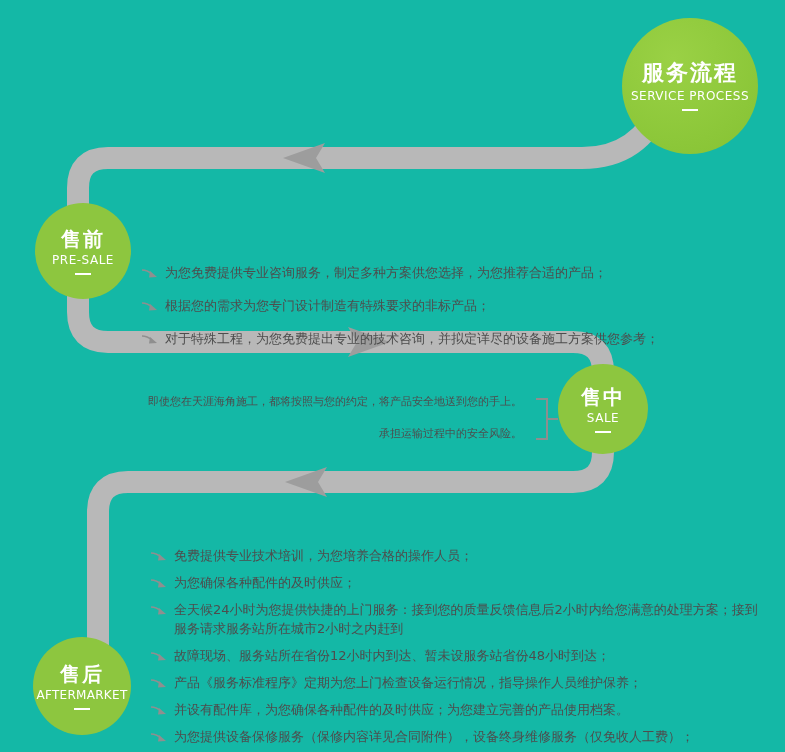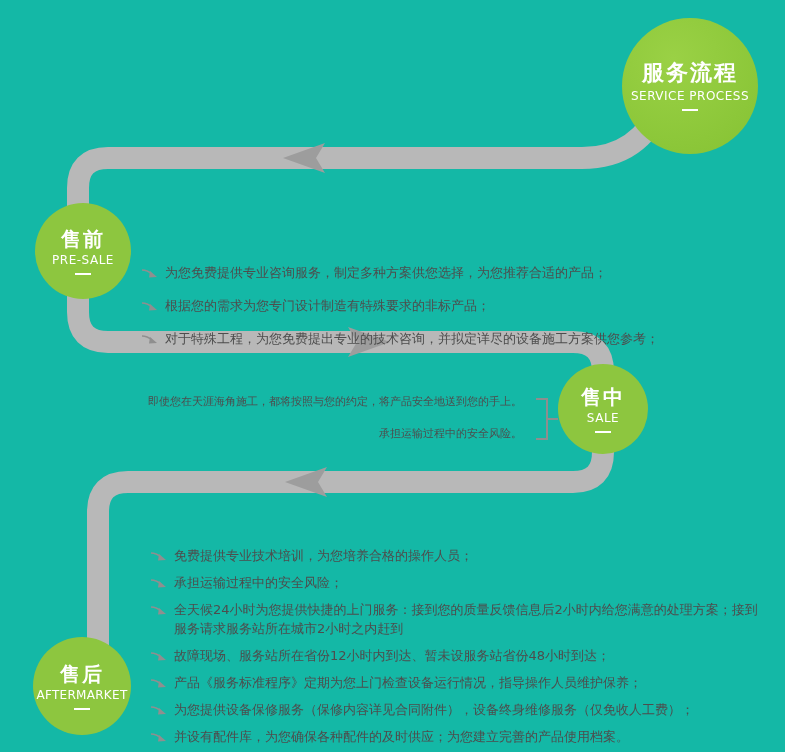--- a/index.html
+++ b/index.html
@@ -114,21 +114,21 @@
           <path d="M1 3 C 5 3 8 4.5 11 7" stroke="#8f8f8f" stroke-width="1.4" fill="none"></path>
           <polygon points="9,4 16,10 8,10.5" fill="#8f8f8f"></polygon>
         </svg>
       <span class="txt">免费提供专业技术培训，为您培养合格的操作人员；</span>
     </div>
     <div class="item">
       <svg class="marker" width="17" height="13" viewBox="0 0 17 13">
           <path d="M1 3 C 5 3 8 4.5 11 7" stroke="#8f8f8f" stroke-width="1.4" fill="none"></path>
           <polygon points="9,4 16,10 8,10.5" fill="#8f8f8f"></polygon>
         </svg>
-      <span class="txt">承担运输过程中的安全风险；</span>
+      <span class="txt">为您确保各种配件的及时供应；</span>
     </div>
     <div class="item">
       <svg class="marker" width="17" height="13" viewBox="0 0 17 13">
           <path d="M1 3 C 5 3 8 4.5 11 7" stroke="#8f8f8f" stroke-width="1.4" fill="none"></path>
           <polygon points="9,4 16,10 8,10.5" fill="#8f8f8f"></polygon>
         </svg>
       <span class="txt">全天候24小时为您提供快捷的上门服务：接到您的质量反馈信息后2小时内给您满意的处理方案；接到服务请求服务站所在城市2小时之内赶到</span>
     </div>
     <div class="item">
       <svg class="marker" width="17" height="13" viewBox="0 0 17 13">
@@ -142,24 +142,24 @@
           <path d="M1 3 C 5 3 8 4.5 11 7" stroke="#8f8f8f" stroke-width="1.4" fill="none"></path>
           <polygon points="9,4 16,10 8,10.5" fill="#8f8f8f"></polygon>
         </svg>
       <span class="txt">产品《服务标准程序》定期为您上门检查设备运行情况，指导操作人员维护保养；</span>
     </div>
     <div class="item">
       <svg class="marker" width="17" height="13" viewBox="0 0 17 13">
           <path d="M1 3 C 5 3 8 4.5 11 7" stroke="#8f8f8f" stroke-width="1.4" fill="none"></path>
           <polygon points="9,4 16,10 8,10.5" fill="#8f8f8f"></polygon>
         </svg>
-      <span class="txt">为您提供设备保修服务（保修内容详见合同附件），设备终身维修服务（仅免收人工费）；</span>
+      <span class="txt">并设有配件库，为您确保各种配件的及时供应；为您建立完善的产品使用档案。</span>
     </div>
     <div class="item">
       <svg class="marker" width="17" height="13" viewBox="0 0 17 13">
           <path d="M1 3 C 5 3 8 4.5 11 7" stroke="#8f8f8f" stroke-width="1.4" fill="none"></path>
           <polygon points="9,4 16,10 8,10.5" fill="#8f8f8f"></polygon>
         </svg>
-      <span class="txt">并设有配件库，为您确保各种配件的及时供应；为您建立完善的产品使用档案。</span>
+      <span class="txt">为您提供设备保修服务（保修内容详见合同附件），设备终身维修服务（仅免收人工费）；</span>
     </div>
   </div>
 
 </div>
 
 </body></html>

